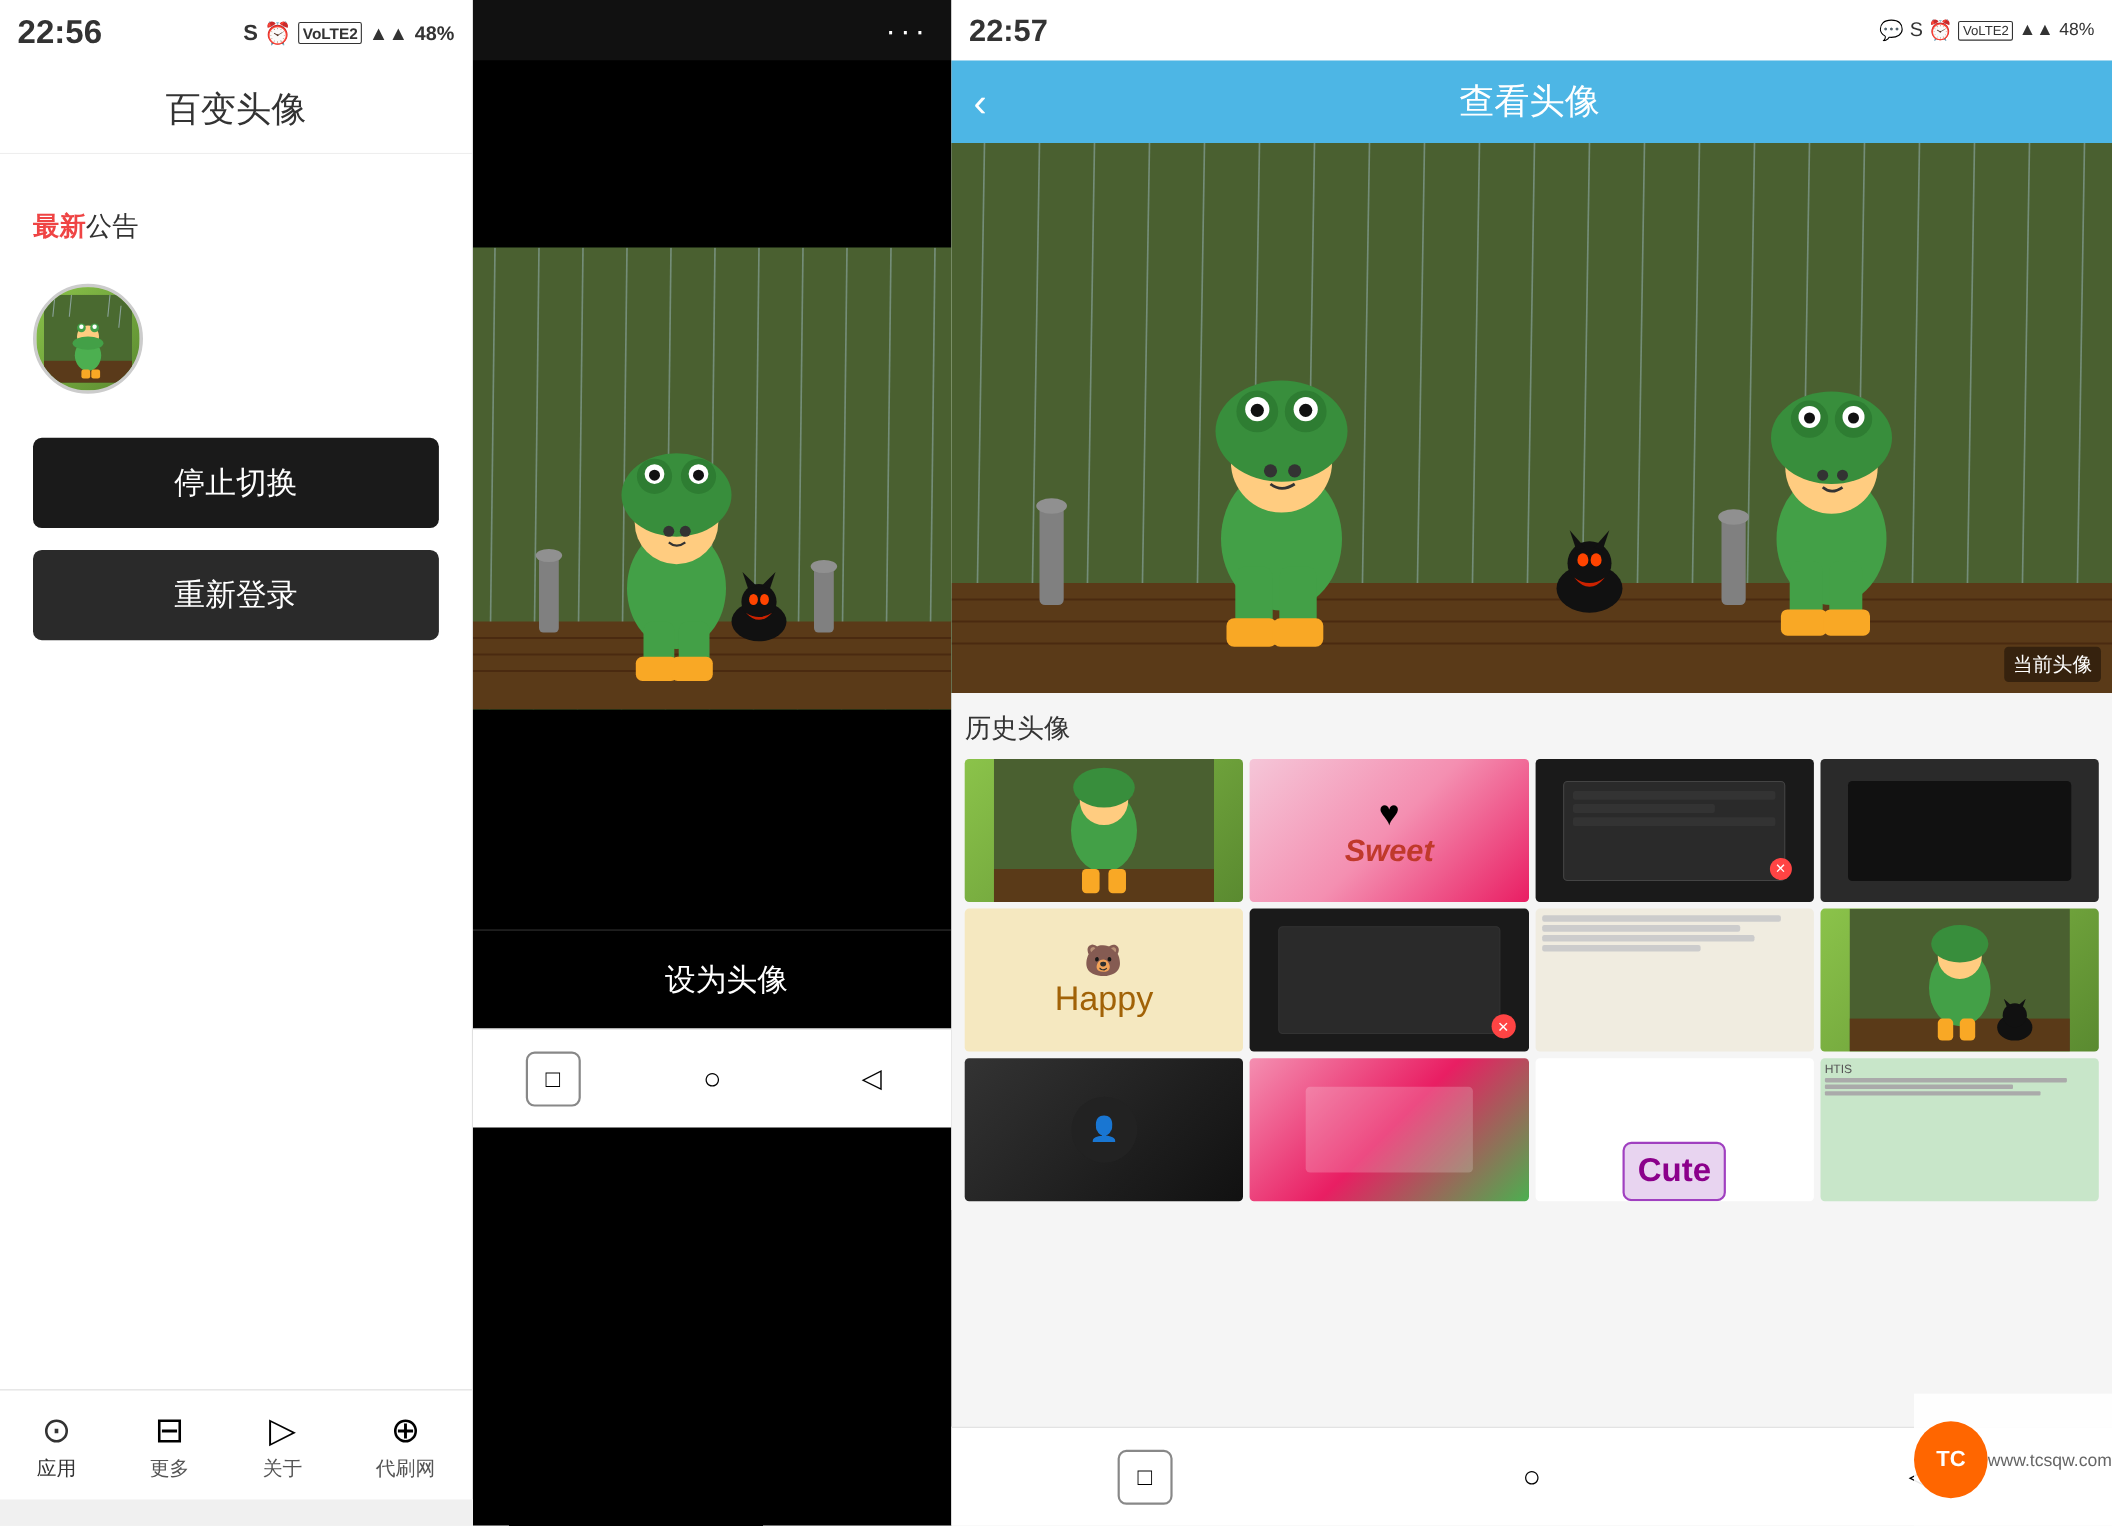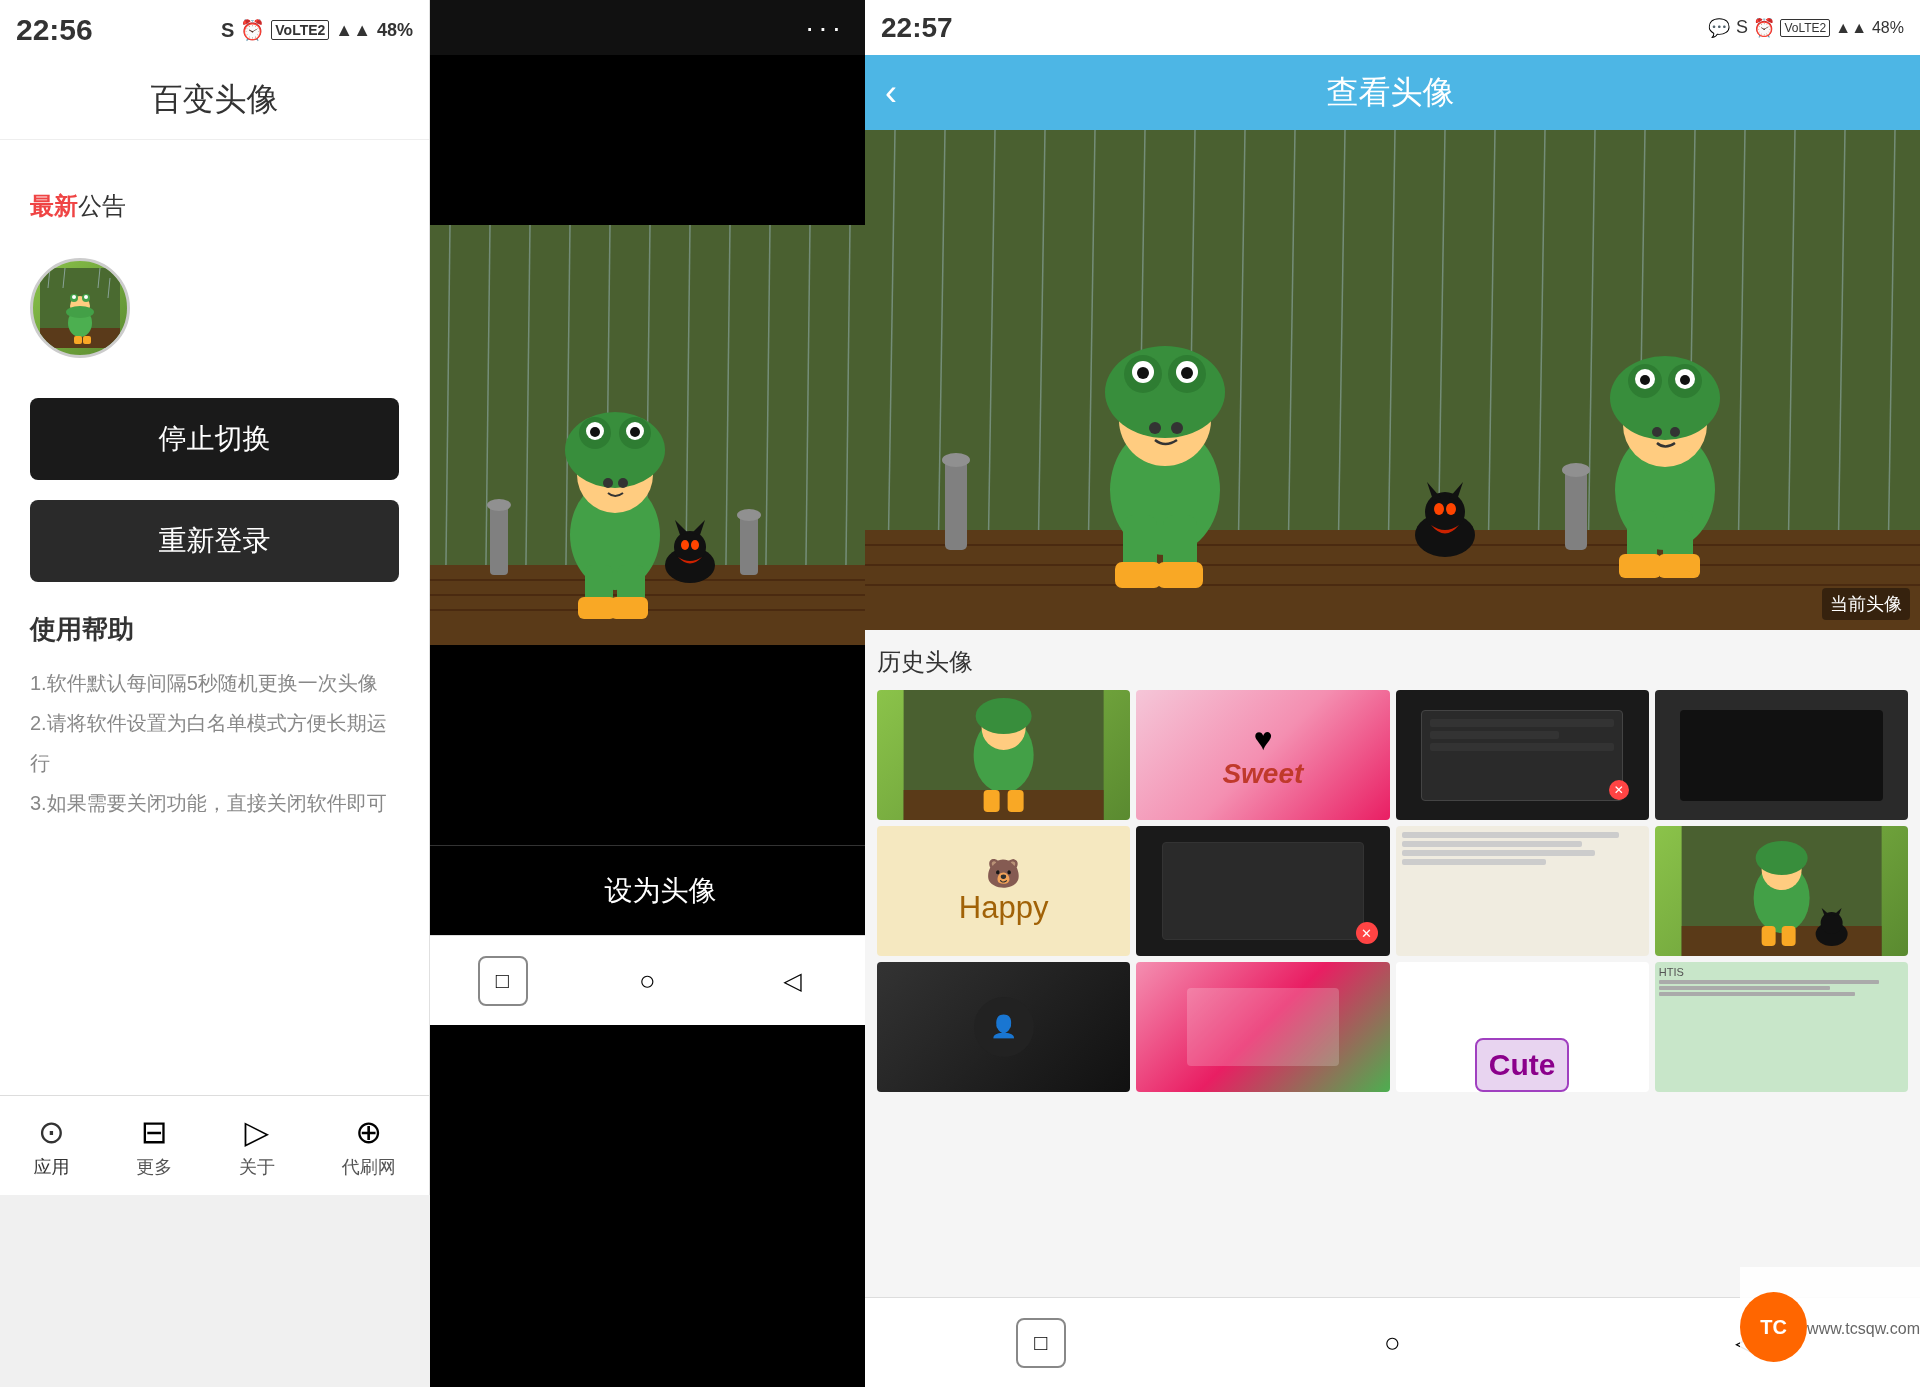--- a/index.html
+++ b/index.html
@@ -9,21 +9,21 @@
       display: flex;
       flex-direction: row;
       font-family: 'Arial', sans-serif;
       background: #f0f0f0;
       overflow: hidden;
     }
 
     
     .panel-left {
       width: 430px;
-      height: 1195px;
+      height: 1363px;
       background: #ffffff;
       display: flex;
       flex-direction: column;
       position: relative;
       border-right: 1px solid #e0e0e0;
     }
 
     .status-bar-left {
       height: 60px;
       background: #ffffff;
@@ -422,28 +422,20 @@
           <line x1="25" y1="0" x2="23" y2="20" stroke="rgba(180,200,220,0.6)" stroke-width="1"></line>
           <line x1="60" y1="0" x2="58" y2="20" stroke="rgba(180,200,220,0.6)" stroke-width="1"></line>
           <line x1="70" y1="10" x2="68" y2="30" stroke="rgba(180,200,220,0.6)" stroke-width="1"></line>
         </svg>
       </div>
     </div>
 
     <button class="btn-stop">停止切换</button>
     <button class="btn-relogin">重新登录</button>
 
-    <div class="help-section">
-      <div class="help-title">使用帮助</div>
-      <div class="help-text">
-        <div>1.软件默认每间隔5秒随机更换一次头像</div>
-        <div>2.请将软件设置为白名单模式方便长期运行</div>
-        <div>3.如果需要关闭功能，直接关闭软件即可</div>
-      </div>
-    </div>
   </div>
 
   <div class="bottom-nav-left">
     <div class="nav-item active">
       <span class="nav-icon">⊙</span>
       <span class="nav-label">应用</span>
     </div>
     <div class="nav-item">
       <span class="nav-icon">⊟</span>
       <span class="nav-label">更多</span>

